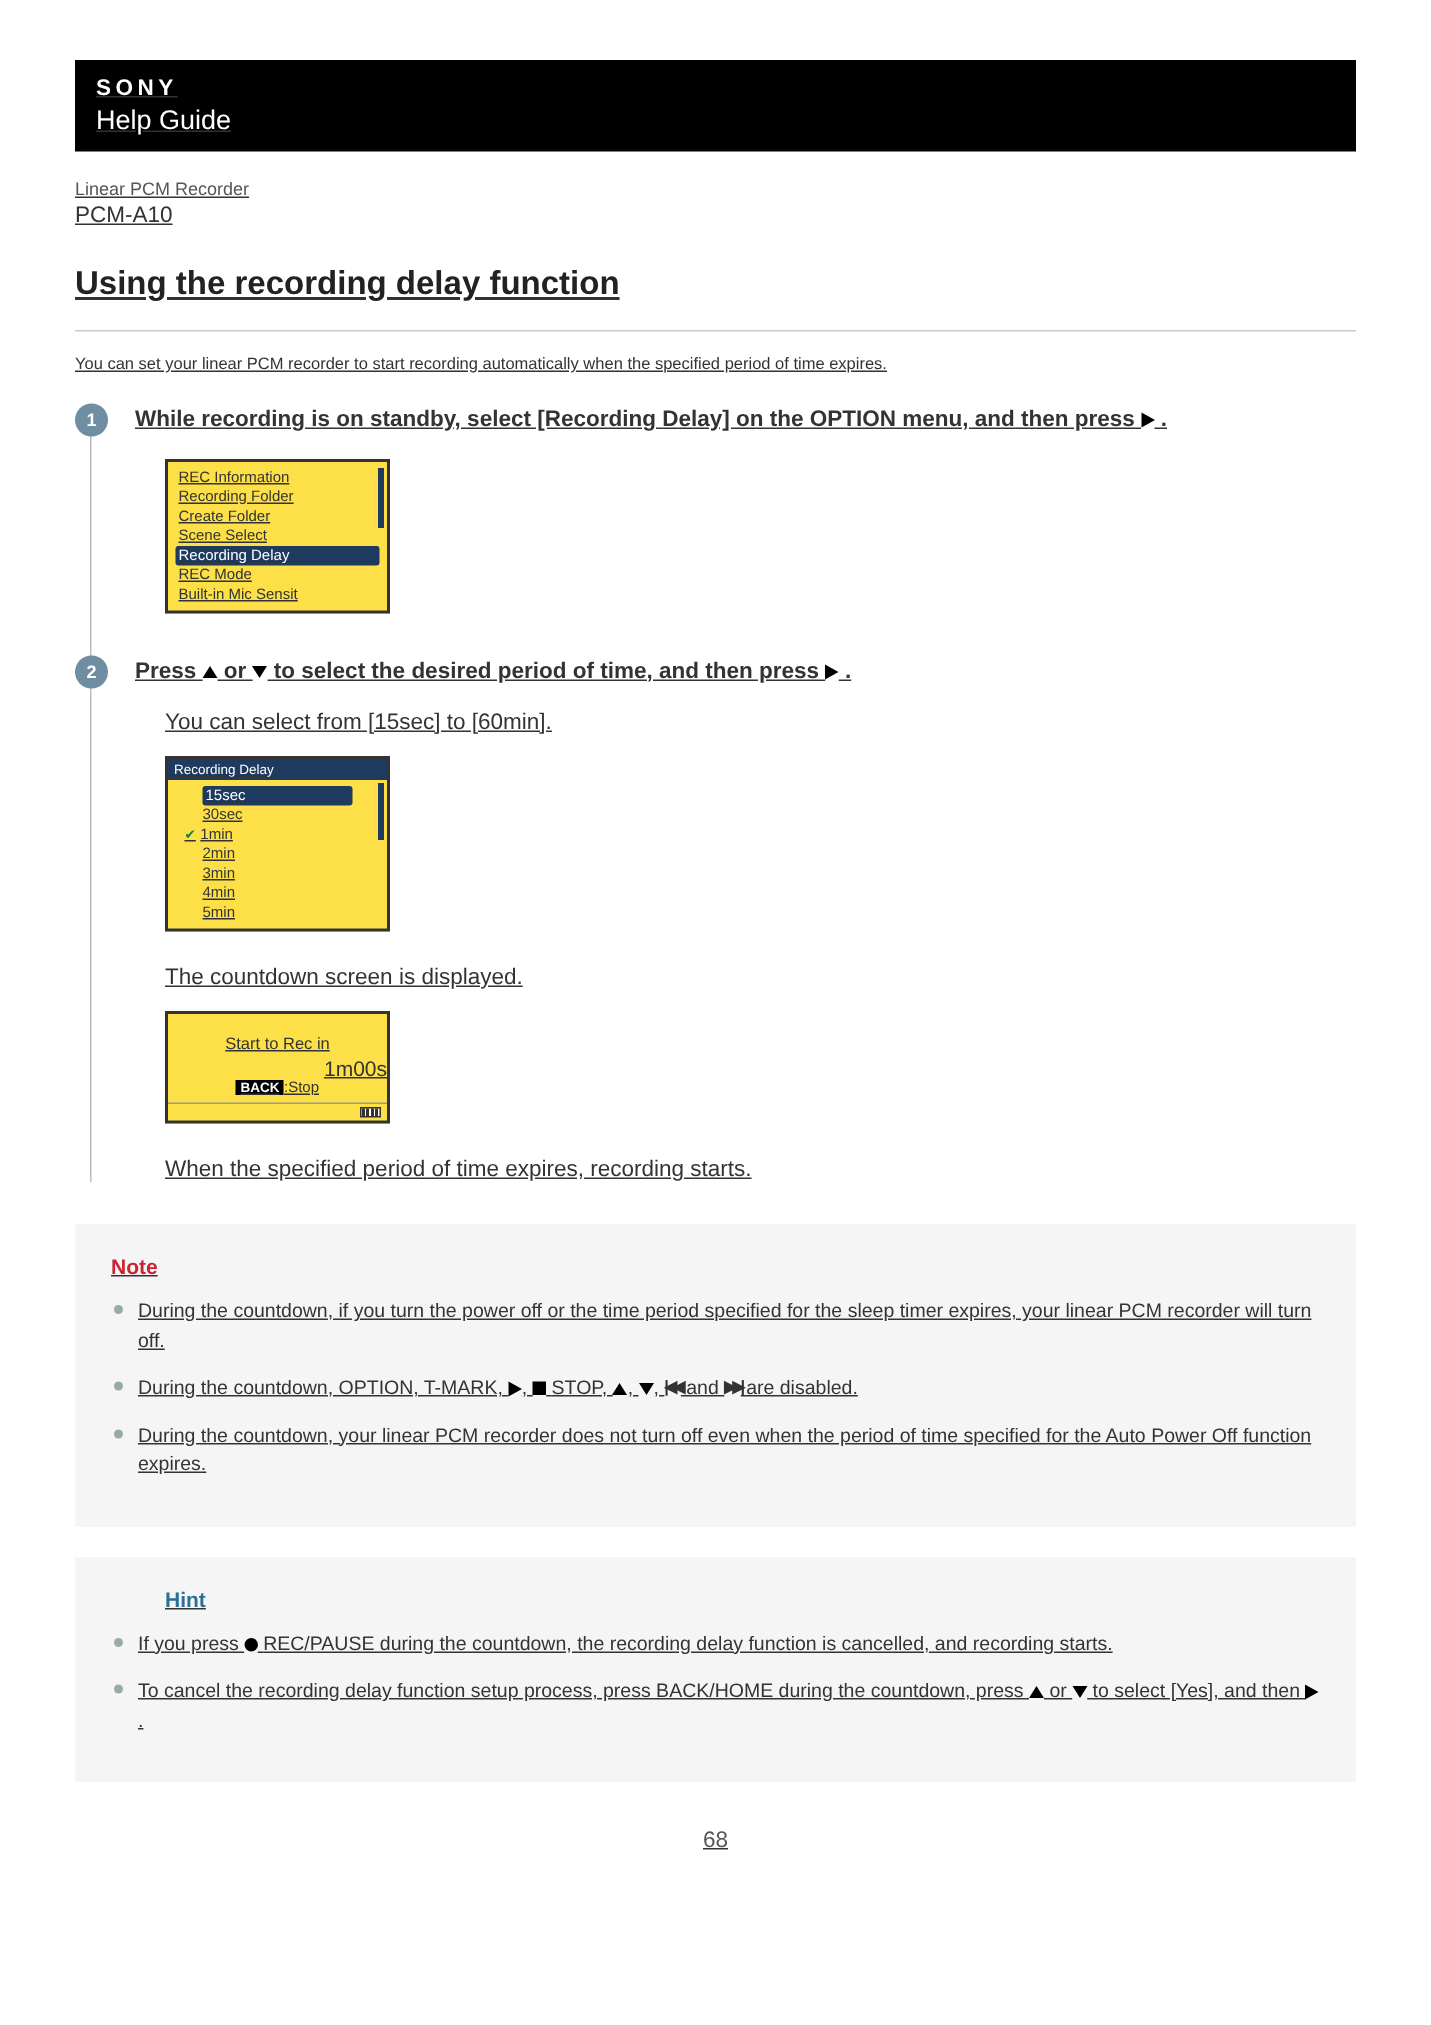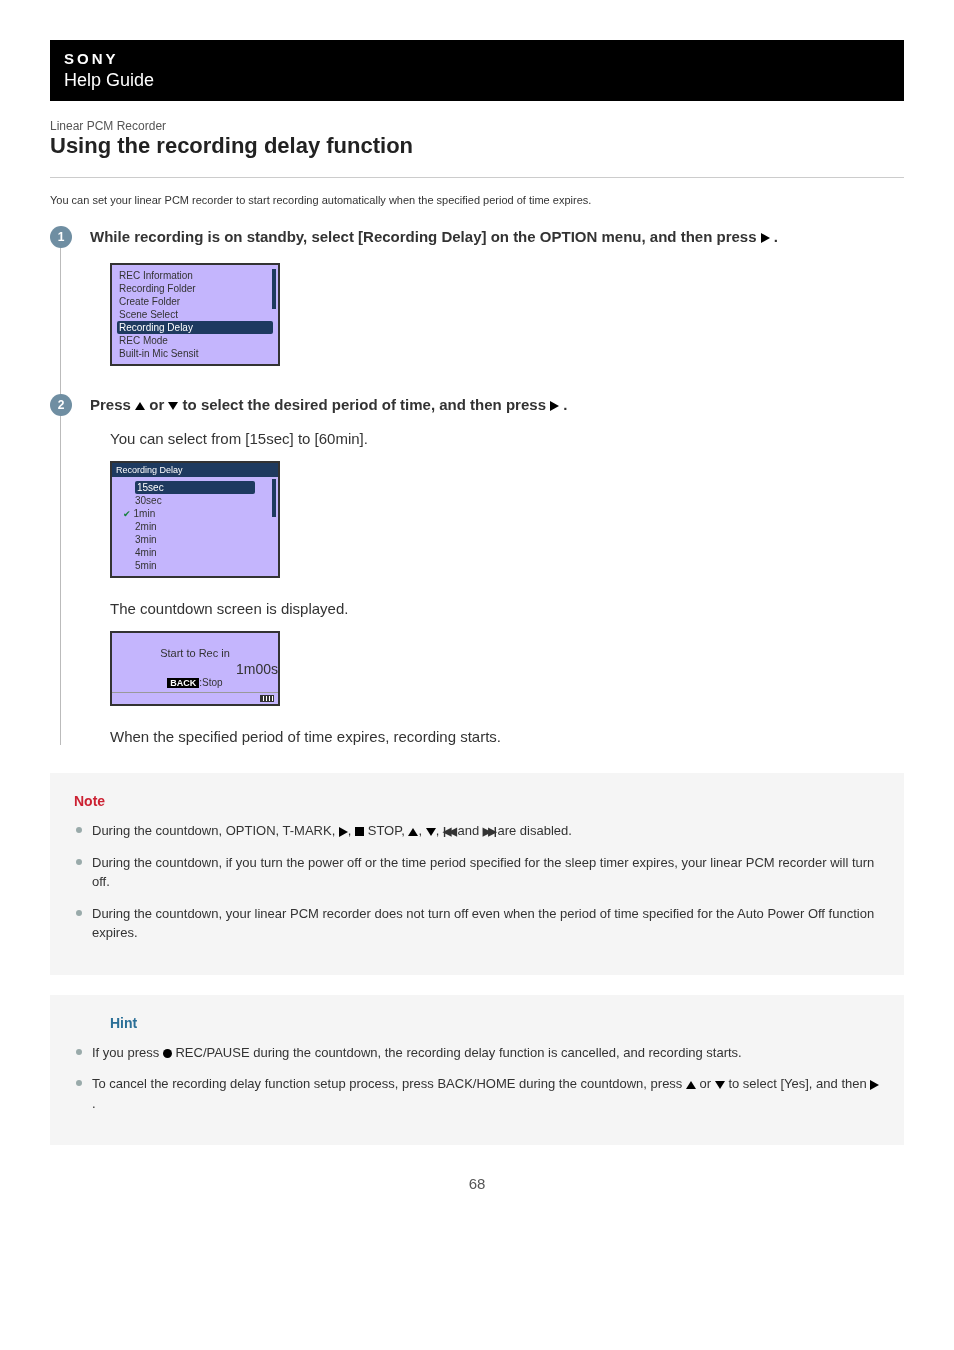--- a/index.html
+++ b/index.html
@@ -1,35 +1,35 @@
 <!DOCTYPE html>
 <html><head>
 <meta charset="utf-8">
 <style>
   * { box-sizing: border-box; margin: 0; padding: 0; }
   body { font-family: Arial, Helvetica, sans-serif; font-size: 14px; color: #333; background: #fff; width: 954px; }
-  .page { padding: 40px 50px; }
+  .page { padding: 40px 50px; text-decoration: underline; }
   .black-bar { background: #000; color: #fff; padding: 10px 14px; margin-bottom: 18px; }
   .brand { font-family: "Arial Black", Arial, sans-serif; letter-spacing: 3px; font-weight: 900; font-size: 15px; display: block; }
   .help-guide { font-size: 18px; display: block; margin-top: 3px; }
   .product-label { font-size: 12px; color: #555; }
   .model { font-size: 15px; color: #333; margin-top: 2px; margin-bottom: 24px; }
   h1.page-title { font-size: 22px; font-weight: bold; color: #222; margin-bottom: 18px; }
   hr.sep { border: none; border-top: 1px solid #ccc; margin-bottom: 16px; }
   .intro { font-size: 11px; color: #333; margin-bottom: 20px; }
 
   .steps { position: relative; }
   .steps::before { content: ""; position: absolute; left: 10px; top: 10px; bottom: 0; width: 1px; background: #bbb; }
   .step { position: relative; padding-left: 40px; margin-bottom: 28px; }
   .step-badge { position: absolute; left: 0; top: 0; width: 22px; height: 22px; border-radius: 50%; background: #6f8ea2; color: #fff; font-size: 12px; font-weight: bold; display: flex; align-items: center; justify-content: center; z-index: 1; }
   .step-title { font-weight: bold; font-size: 15px; margin-bottom: 14px; line-height: 1.5; display: block; }
   .step-body { margin-left: 20px; }
   .step-body p { font-size: 15px; margin-bottom: 14px; }
 
-  .screen { border: 2px solid #333; width: 170px; background: #c4b5fd; margin-bottom: 22px; font-size: 10px; font-family: Arial, sans-serif; }
+  .screen { border: 2px solid #333; width: 150px; background: #fde047; margin-bottom: 22px; font-size: 10px; font-family: Arial, sans-serif; }
   .screen-inner { padding: 4px 5px; }
   .screen-item { padding: 1px 2px; color: #333; white-space: nowrap; }
   .screen-item.hl { background: #1e3a5f; color: #fff; border-radius: 2px; }
   .screen-item.check::before { content: "✔"; color: #15803d; margin-right: 3px; font-size: 9px; }
 
   .screen-title { background: #1e3a5f; color: #fff; padding: 2px 4px; font-size: 9px; }
 
   .screen-countdown { text-align: center; padding: 14px 0 4px; }
   .screen-countdown .l1 { font-size: 11px; margin-bottom: 2px; }
   .screen-countdown .l2 { font-size: 14px; margin-bottom: 0; text-align: right; }
@@ -59,20 +59,21 @@
 <body>
 
 <div class="page">
 
   <div class="black-bar">
     <span class="brand">SONY</span>
     <span class="help-guide">Help Guide</span>
   </div>
 
   <div class="product-label">Linear PCM Recorder</div>
+  <div class="model">PCM-A10</div>
 
   <h1 class="page-title">Using the recording delay function</h1>
   <hr class="sep">
   <p class="intro">You can set your linear PCM recorder to start recording automatically when the specified period of time expires.</p>
 
   <div class="steps">
 
     <div class="step">
       <div class="step-badge">1</div>
       <span class="step-title">
@@ -131,24 +132,24 @@
 
         <p>When the specified period of time expires, recording starts.</p>
       </div>
     </div>
 
   </div>
 
   <div class="note-box">
     <div class="note-title">Note</div>
     <ul class="note-list">
+      <li>During the countdown, if you turn the power off or the time period specified for the sleep timer expires, your linear PCM recorder will turn off.</li>
       <li>
         <span>During the countdown, OPTION, T-MARK, </span><span class="icon-play"></span><span>, </span><span class="icon-stop"></span> <span>STOP, </span><span class="icon-up"></span><span>, </span><span class="icon-down"></span><span>, </span><span class="icon-prev">|◀◀</span><span> and </span><span class="icon-next">▶▶|</span><span> are disabled.</span>
       </li>
-      <li>During the countdown, if you turn the power off or the time period specified for the sleep timer expires, your linear PCM recorder will turn off.</li>
       <li>During the countdown, your linear PCM recorder does not turn off even when the period of time specified for the Auto Power Off function expires.</li>
     </ul>
   </div>
 
   <div class="hint-box">
     <div class="hint-title">Hint</div>
     <ul class="hint-list">
       <li>
         <span>If you press </span><span class="icon-rec"></span> <span>REC/PAUSE during the countdown, the recording delay function is cancelled, and recording starts.</span>
       </li>

